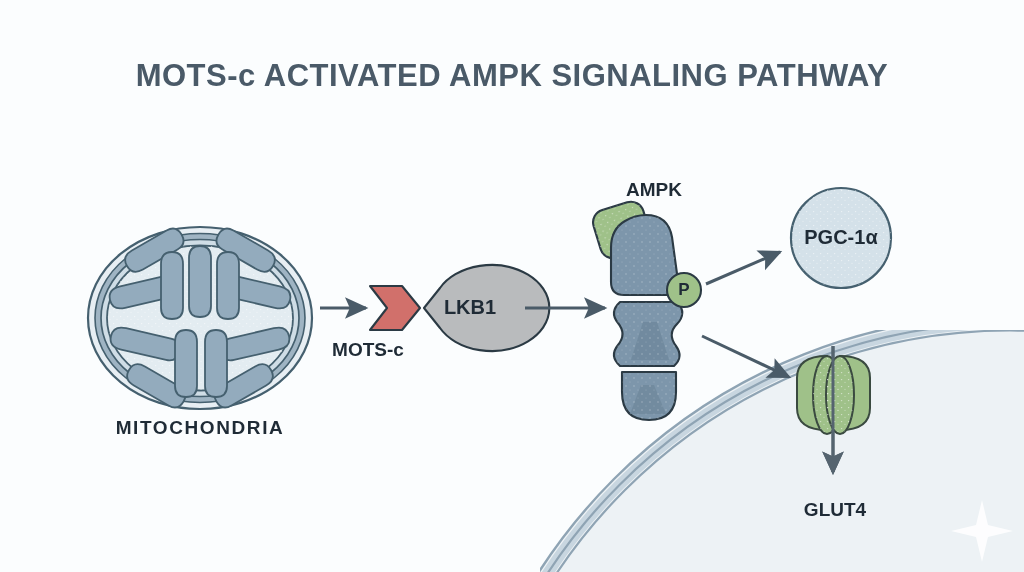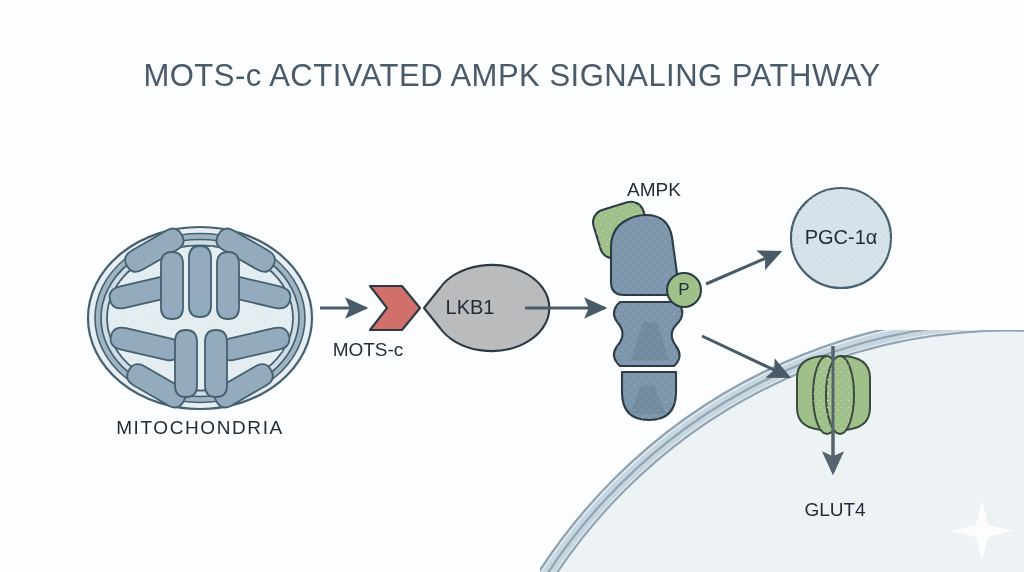--- a/index.html
+++ b/index.html
@@ -57,21 +57,21 @@
     fill: #1f2b36;
     font-family: "Liberation Sans", sans-serif;
     font-size: 17px;
     text-anchor: middle;
     dominant-baseline: middle;
   }
 </style>
 </head>
 <body>
 
-<div id="stage" style="background: #be185d;">
+<div id="stage" style="background: #be185d; font-weight: bold;">
   <svg id="diagram" viewBox="0 0 1024 572">
 
     <defs>
 
       <pattern id="speckle" width="7" height="7" patternUnits="userSpaceOnUse">
         <rect width="7" height="7" fill="none"></rect>
         <circle cx="1.6" cy="1.6" r="0.7" fill="#ffffff" opacity="0.55"></circle>
         <circle cx="5.0" cy="4.4" r="0.55" fill="#ffffff" opacity="0.4"></circle>
       </pattern>
 

